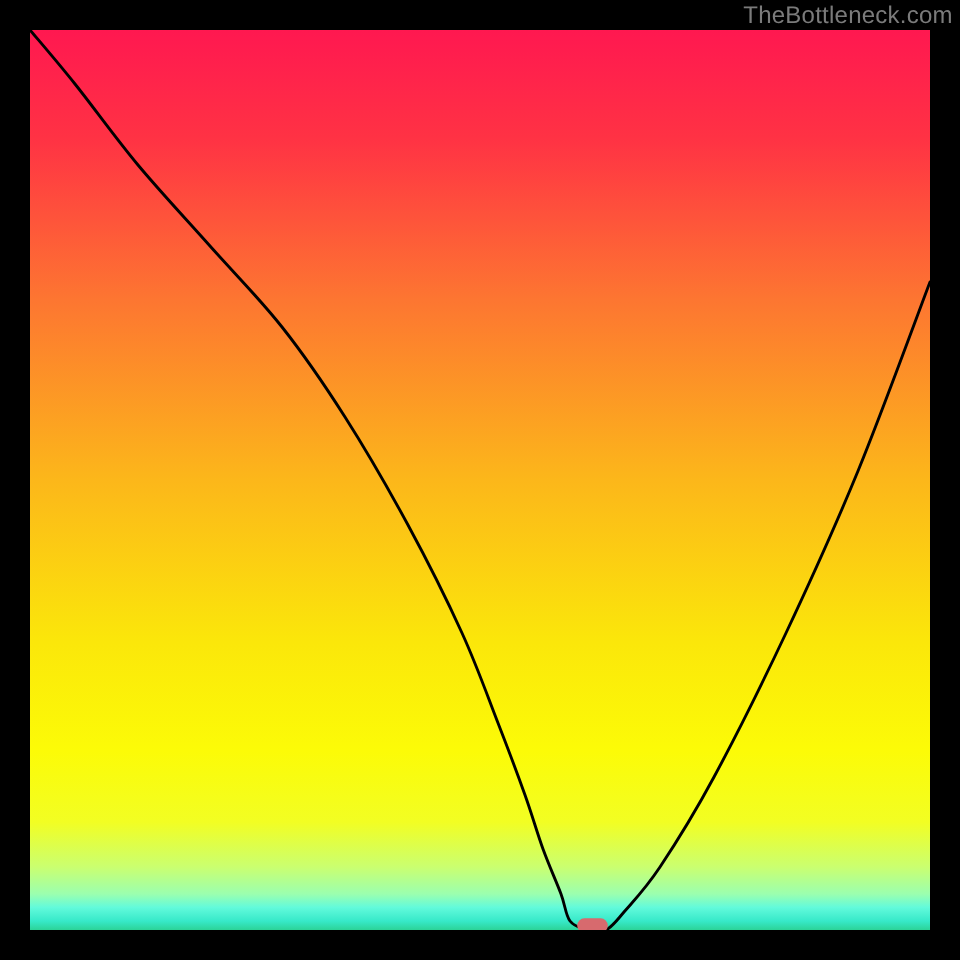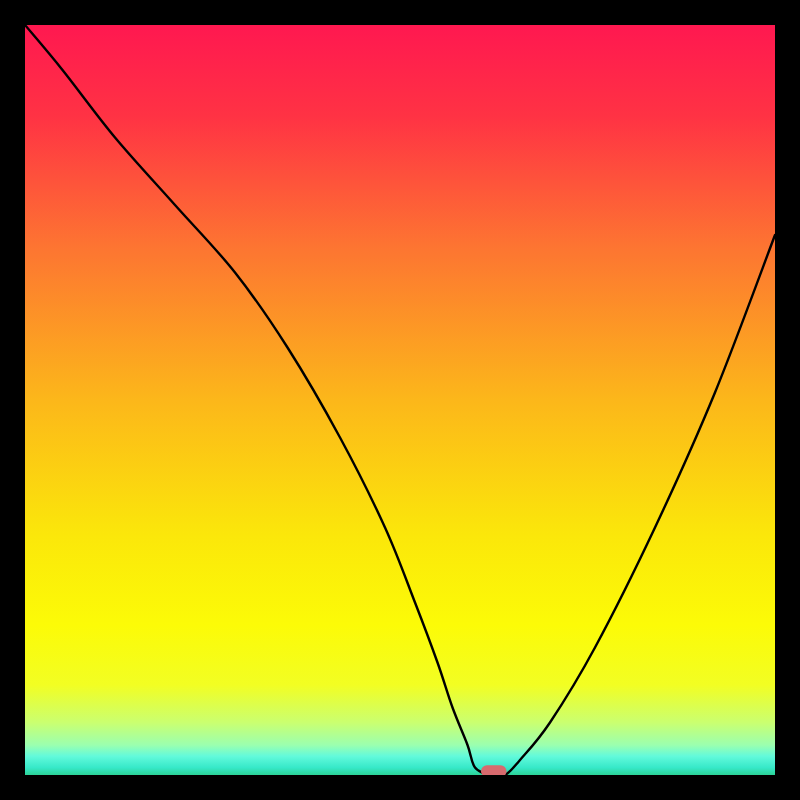--- a/index.html
+++ b/index.html
@@ -31,20 +31,21 @@
     color: #7b7b7b;
     font-size: 20px;
     font-weight: 500;
     letter-spacing: 0.2px;
   }
 </style>
 </head>
 <body>
 
 <div class="frame">
+  <div class="attribution">TheBottleneck.com</div>
   <svg class="plot" viewBox="0 0 750 750" preserveAspectRatio="none">
     <defs>
       <linearGradient id="bg-grad" x1="0" y1="0" x2="0" y2="1">
           <stop offset="0.00%" stop-color="#ff1850"></stop>
           <stop offset="12.00%" stop-color="#ff3244"></stop>
           <stop offset="30.00%" stop-color="#fd7631"></stop>
           <stop offset="50.00%" stop-color="#fcb71a"></stop>
           <stop offset="68.00%" stop-color="#fbe70a"></stop>
           <stop offset="80.00%" stop-color="#fcfb07"></stop>
           <stop offset="88.00%" stop-color="#f2fe23"></stop>

